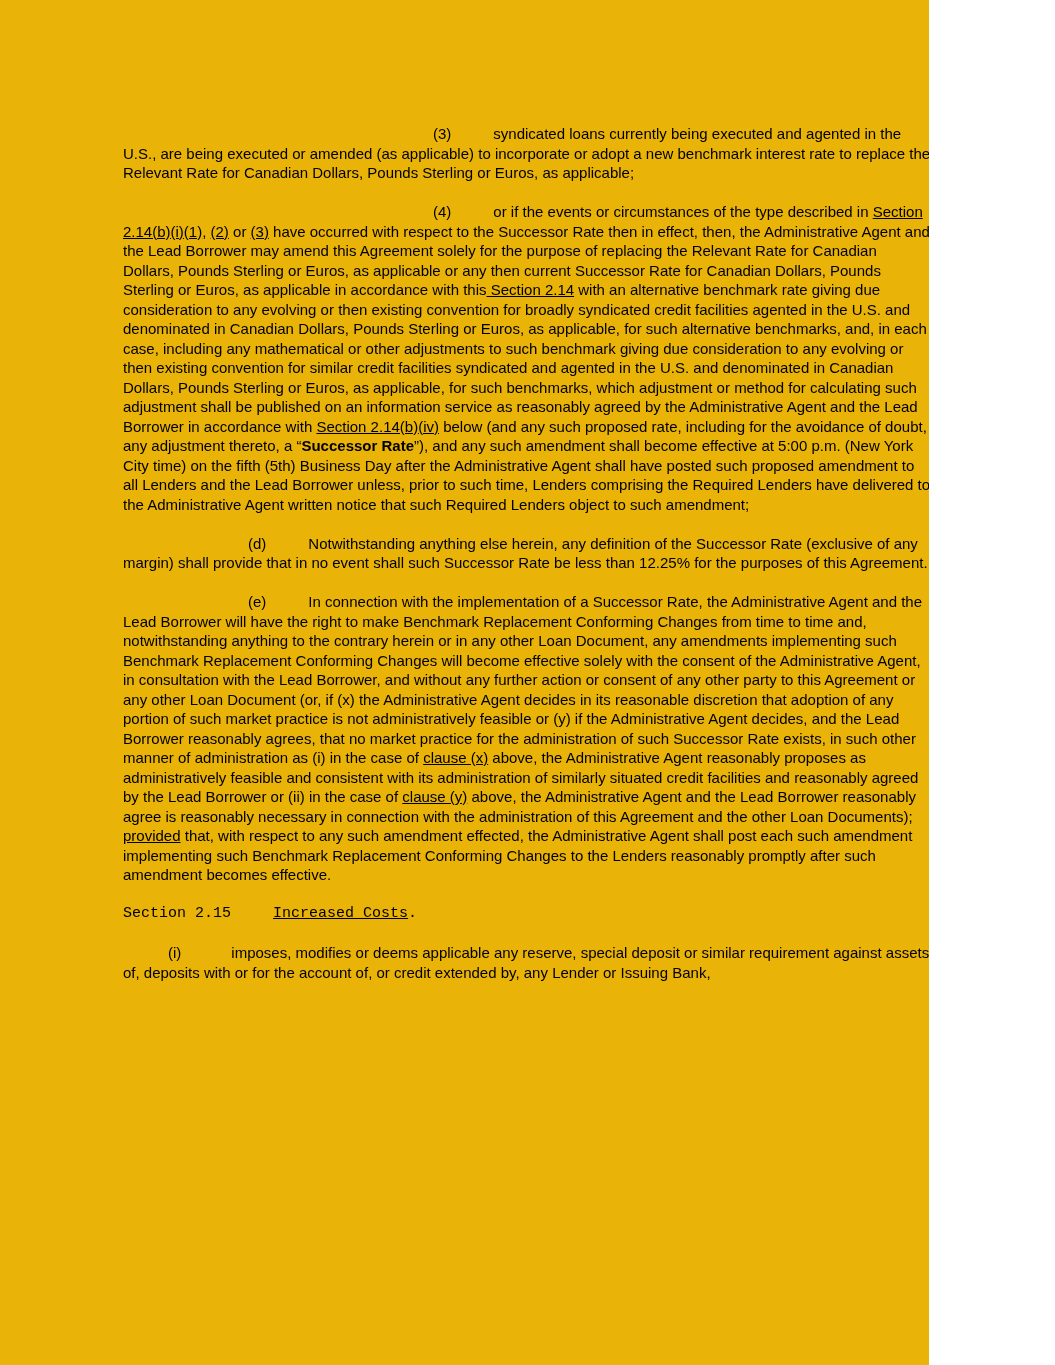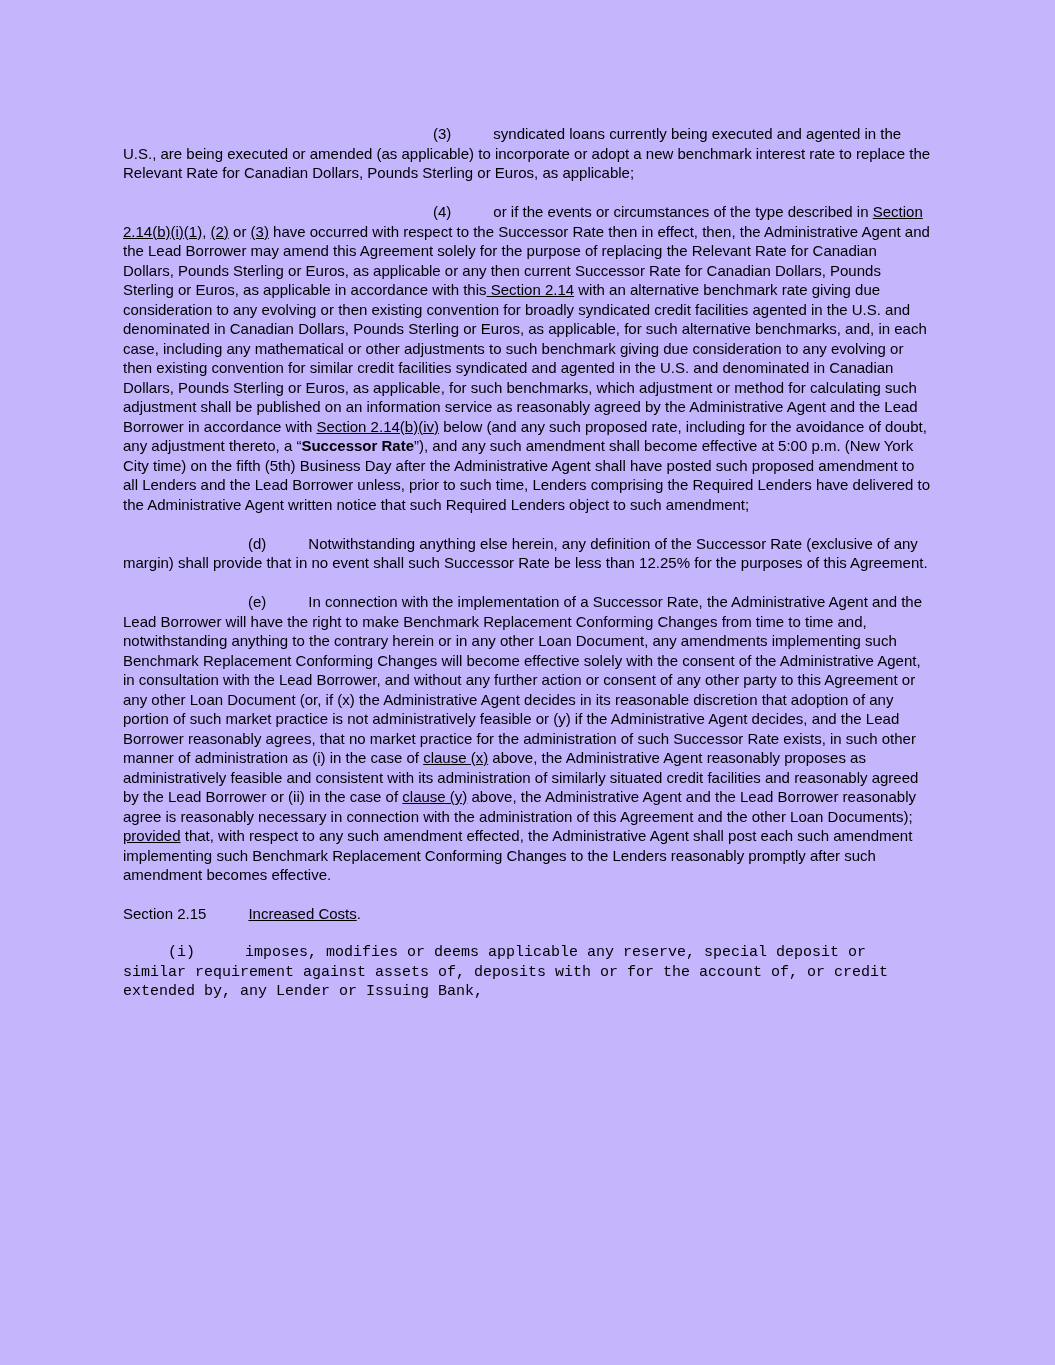--- a/index.html
+++ b/index.html
@@ -1,38 +1,38 @@
 <!DOCTYPE html>
 <html><head>
 <meta charset="utf-8">
 <style>
   html, body { margin: 0; padding: 0; background: #ffffff; }
   .page {
     position: relative;
-    width: 1055px;
+    width: 929px;
     height: 1365px;
-    background: #c4b5fd;
+    background: #eab308;
     overflow: hidden;
   }
   .doc {
     position: absolute;
     left: 123px;
     top: 124px;
     width: 808px;
     font-family: "Liberation Sans", sans-serif;
     font-size: 15px;
     line-height: 19.5px;
     color: #000000;
     text-align: left;
   }
   p.block { margin: 0 0 19.5px 0; padding: 0; }
   .indent-deep    { text-indent: 310px; }
   .indent-first   { text-indent: 125px; }
-  .section-heading{ margin-left: 62px; }
-  .sub-item       { margin-left: 127px; margin-right: 30px; text-indent: 45px; font-family: Liberation Mono, monospace; }
+  .section-heading{ margin-left: 62px; font-family: Liberation Mono, monospace; }
+  .sub-item       { margin-left: 127px; margin-right: 30px; text-indent: 45px; }
   .tab { display: inline-block; width: 42px; }
   .sub-item .tab { width: 50px; }
   .u { text-decoration: underline; }
   .b { font-weight: bold; }
 </style>
 </head>
 <body>
 
 <div class="page">
   <div class="doc">

